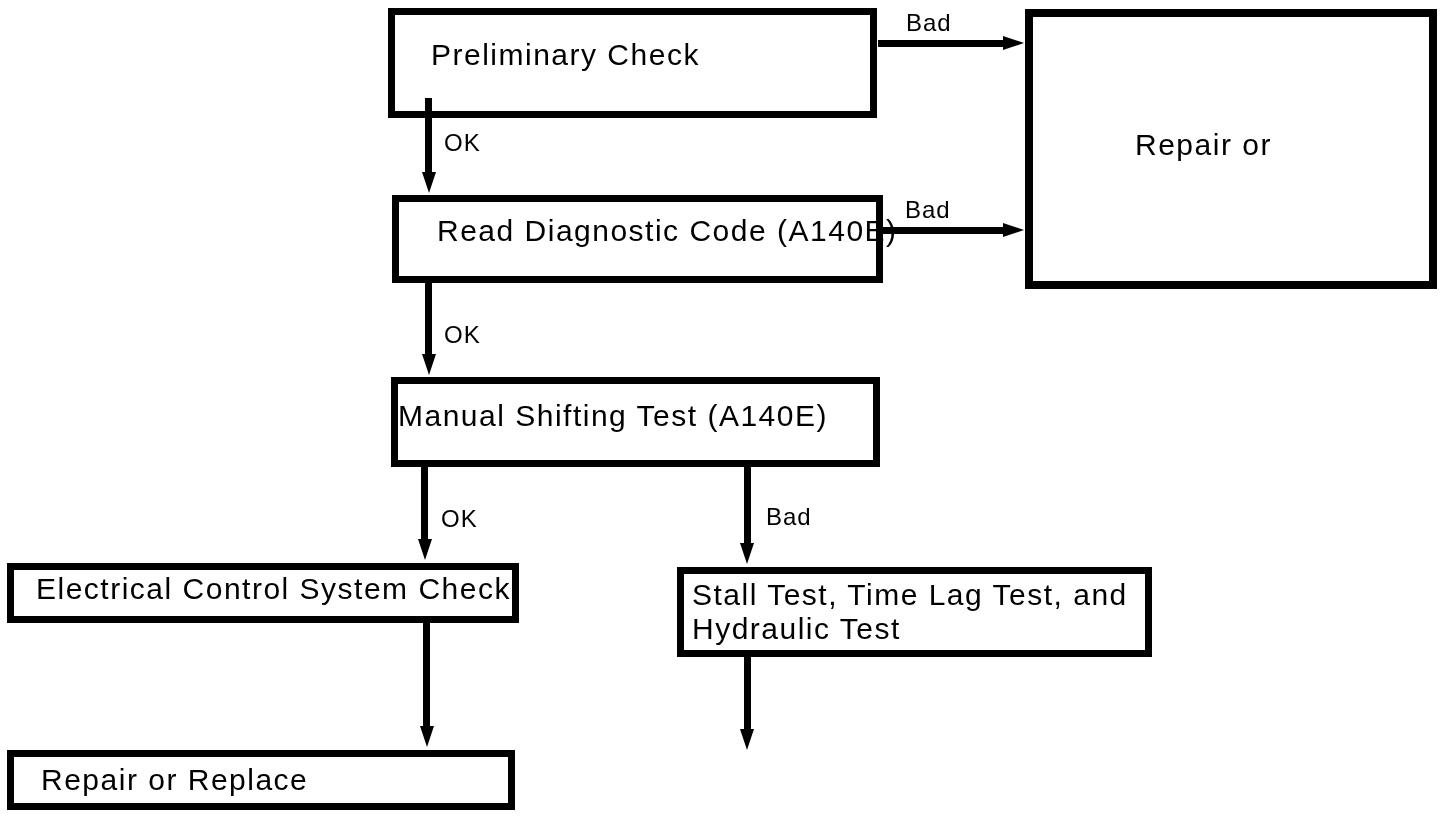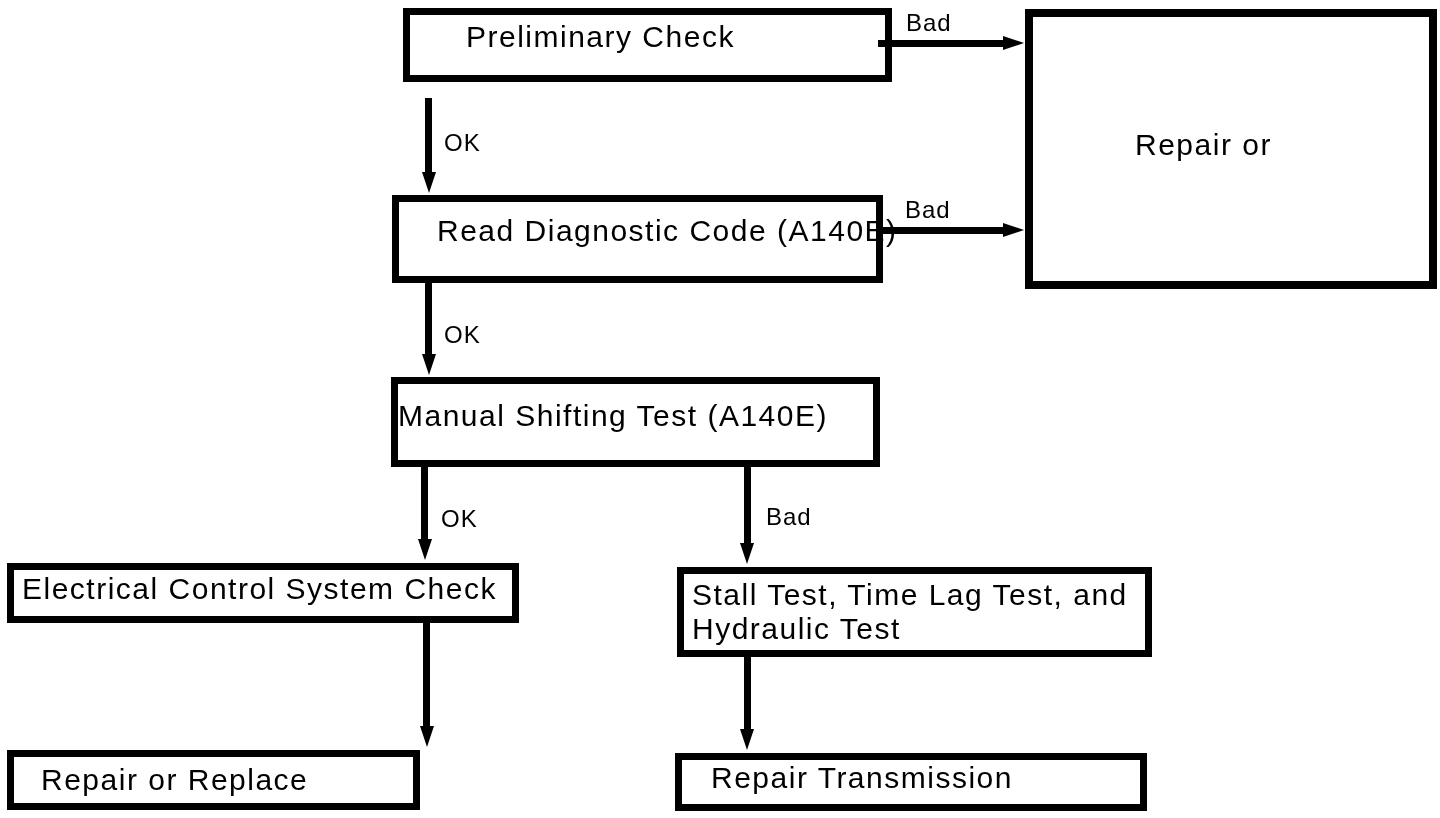--- a/index.html
+++ b/index.html
@@ -36,52 +36,49 @@
   .edge-label {
     position:absolute; font-size:24px; line-height:36px; letter-spacing:1px;
     white-space:nowrap;
   }
 </style>
 </head>
 <body>
 
 <div class="canvas">
 
-  <div class="node" style="left:403px; top:8px; width:489px; height:74px; padding-left:56px;">
+  <div class="node" style="left:388px; top:8px; width:489px; height:110px; padding-left:36px;">
     <span class="lbl lift8">Preliminary Check</span>
   </div>
 
   <div class="node" style="left:392px; top:195px; width:491px; height:88px; padding-left:38px;">
     <span class="lbl lift8">Read Diagnostic Code (A140E)</span>
   </div>
 
   <div class="node" style="left:391px; top:377px; width:489px; height:90px; ">
     <span class="lbl lift6">Manual Shifting Test (A140E)</span>
   </div>
 
   <div class="node thick" style="left:1025px; top:9px; width:412px; height:280px; padding-left:102px;gap:36px;">
     <span class="lbl lift4">Repair or</span>
   </div>
 
-  <div class="node" style="left:7px; top:563px; width:512px; height:60px; padding-left:8px;">
+  <div class="node" style="left:7px; top:563px; width:512px; height:60px; padding-left:22px;">
     <span class="lbl lift4">Electrical Control System Check</span>
   </div>
 
   <div class="node" style="left:677px; top:567px; width:475px; height:90px; padding-left:8px;">
     <span class="lbl">Stall Test, Time Lag Test, and</span>
     <span class="lbl">Hydraulic Test</span>
   </div>
 
-  <div class="node" style="left:7px; top:750px; width:413px; height:60px; padding-left:27px;">
+  <div class="node" style="left:7px; top:750px; width:508px; height:60px; padding-left:27px;">
     <span class="lbl">Repair or Replace</span>
   </div>
 
-  <div class="node" style="left:675px; top:753px; width:472px; height:58px; padding-left:29px;">
-    <span class="lbl lift4">Repair Transmission</span>
-  </div>
 
   <div class="vline" style="left:425px; top:98px; width:7px; height:76px;"></div>
   <div class="ah-down" style="left:422px; top:172px;"></div>
   <div class="edge-label" style="left:444px; top:125px;">OK</div>
 
   <div class="vline" style="left:425px; top:283px; width:7px; height:73px;"></div>
   <div class="ah-down" style="left:422px; top:354px;"></div>
   <div class="edge-label" style="left:444px; top:317px;">OK</div>
 
   <div class="vline" style="left:421px; top:467px; width:7px; height:74px;"></div>

